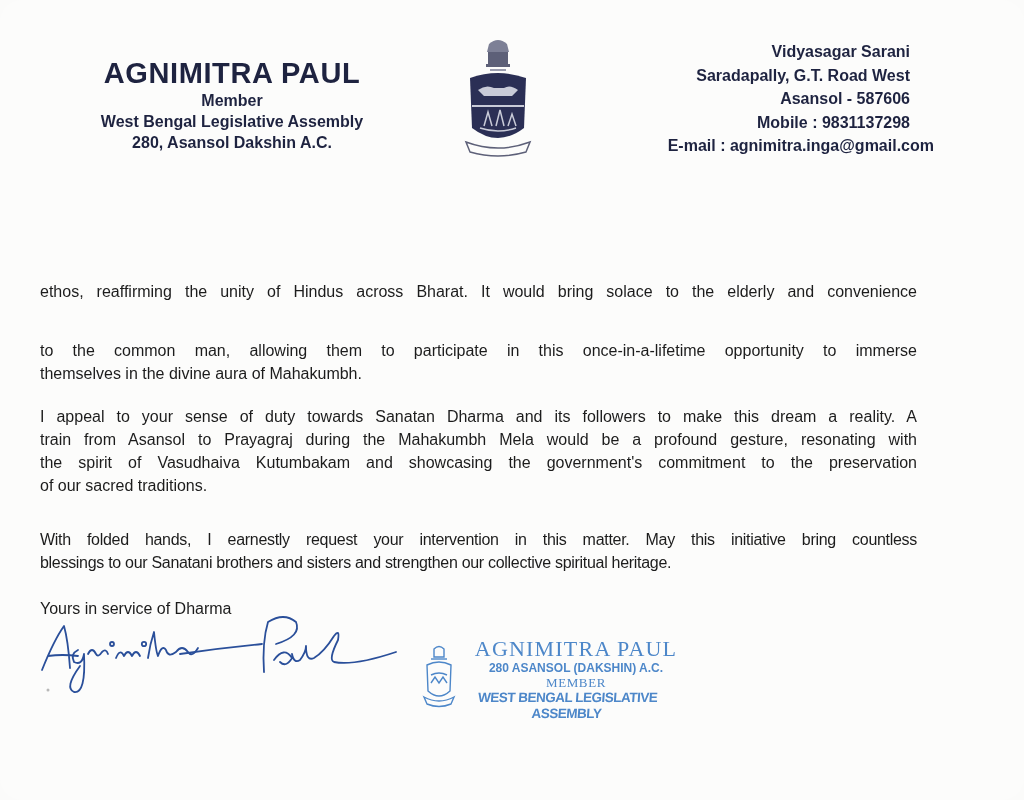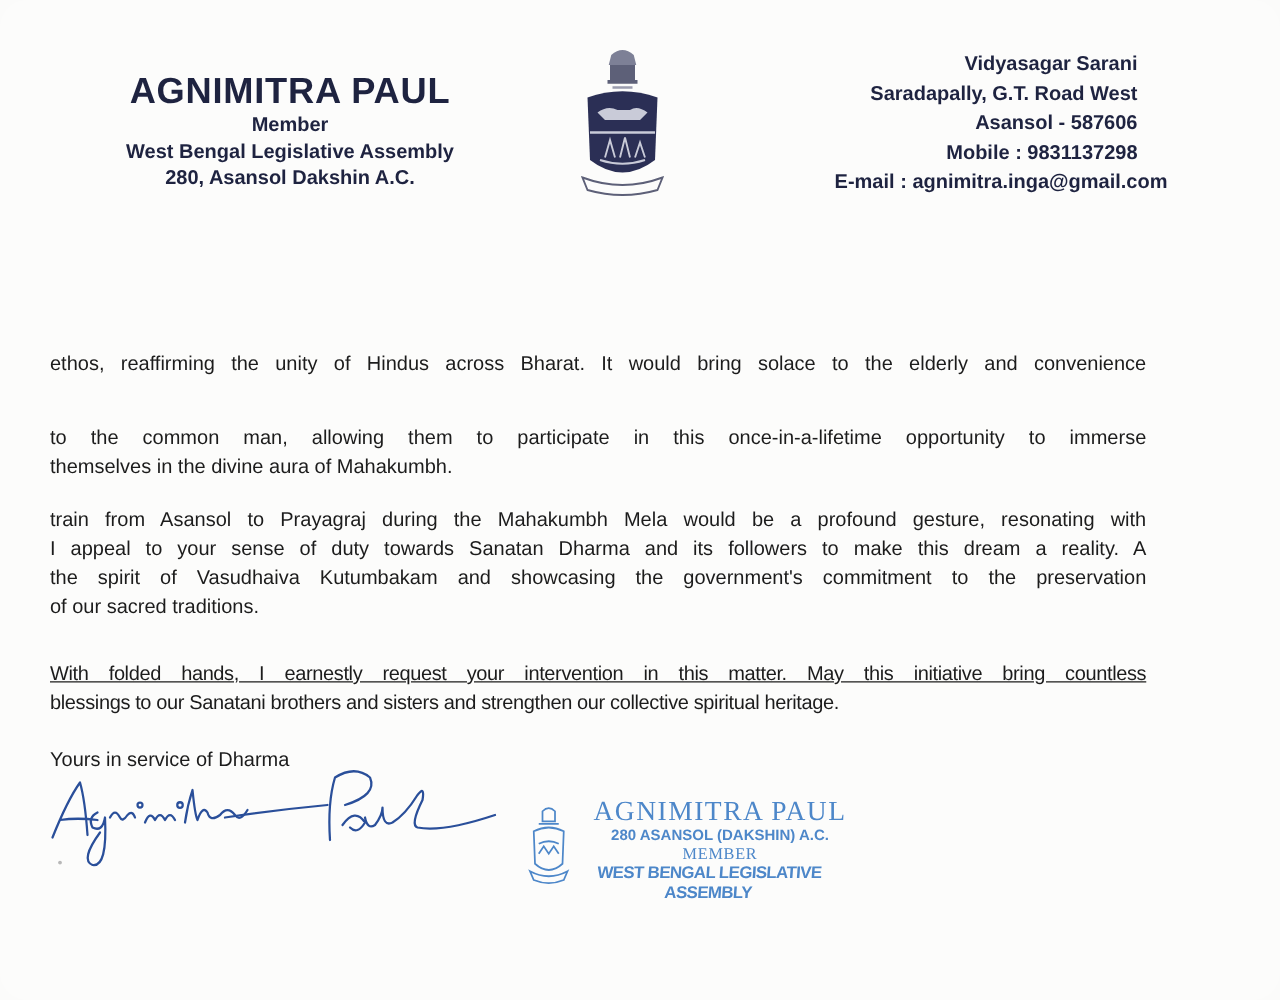--- a/index.html
+++ b/index.html
@@ -79,28 +79,28 @@
     <div style="margin-right:-24px;margin-left:44px;">E-mail : agnimitra.inga@gmail.com</div>
   </div>
 
   <div class="body-text p1">
     <div style="text-align-last:justify;">ethos, reaffirming the unity of Hindus across Bharat. It would bring solace to the elderly and convenience</div>
     <div style="text-align-last:justify;margin-top:36px;">to the common man, allowing them to participate in this once-in-a-lifetime opportunity to immerse</div>
     <div class="last">themselves in the divine aura of Mahakumbh.</div>
   </div>
 
   <div class="body-text p2">
+    <div style="text-align-last:justify;">I appeal to your sense of duty towards Sanatan Dharma and its followers to make this dream a reality. A</div>
     <div style="text-align-last:justify;">train from Asansol to Prayagraj during the Mahakumbh Mela would be a profound gesture, resonating with</div>
-    <div style="text-align-last:justify;">I appeal to your sense of duty towards Sanatan Dharma and its followers to make this dream a reality. A</div>
     <div style="text-align-last:justify;">the spirit of Vasudhaiva Kutumbakam and showcasing the government's commitment to the preservation</div>
     <div class="last">of our sacred traditions.</div>
   </div>
 
   <div class="body-text p3">
-    <div style="text-align-last:justify; letter-spacing:-0.3px;text-decoration:underline;">With folded hands, I earnestly request your intervention in this matter. May this initiative bring countless</div>
+    <div style="text-align-last:justify; letter-spacing:-0.3px;">With folded hands, I earnestly request your intervention in this matter. May this initiative bring countless</div>
     <div class="last" style="letter-spacing:-0.3px;">blessings to our Sanatani brothers and sisters and strengthen our collective spiritual heritage.</div>
   </div>
 
   <div class="closing">Yours in service of Dharma</div>
 
   <svg class="signature" viewBox="0 0 370 100" aria-label="">
     <g fill="none" stroke="#2a4f9a" stroke-width="1.8" stroke-linecap="round" stroke-linejoin="round">
 
       <path d="M12 68 q12 -30 22 -44 q4 14 6 42 M18 54 q14 -2 30 0"></path>
 

